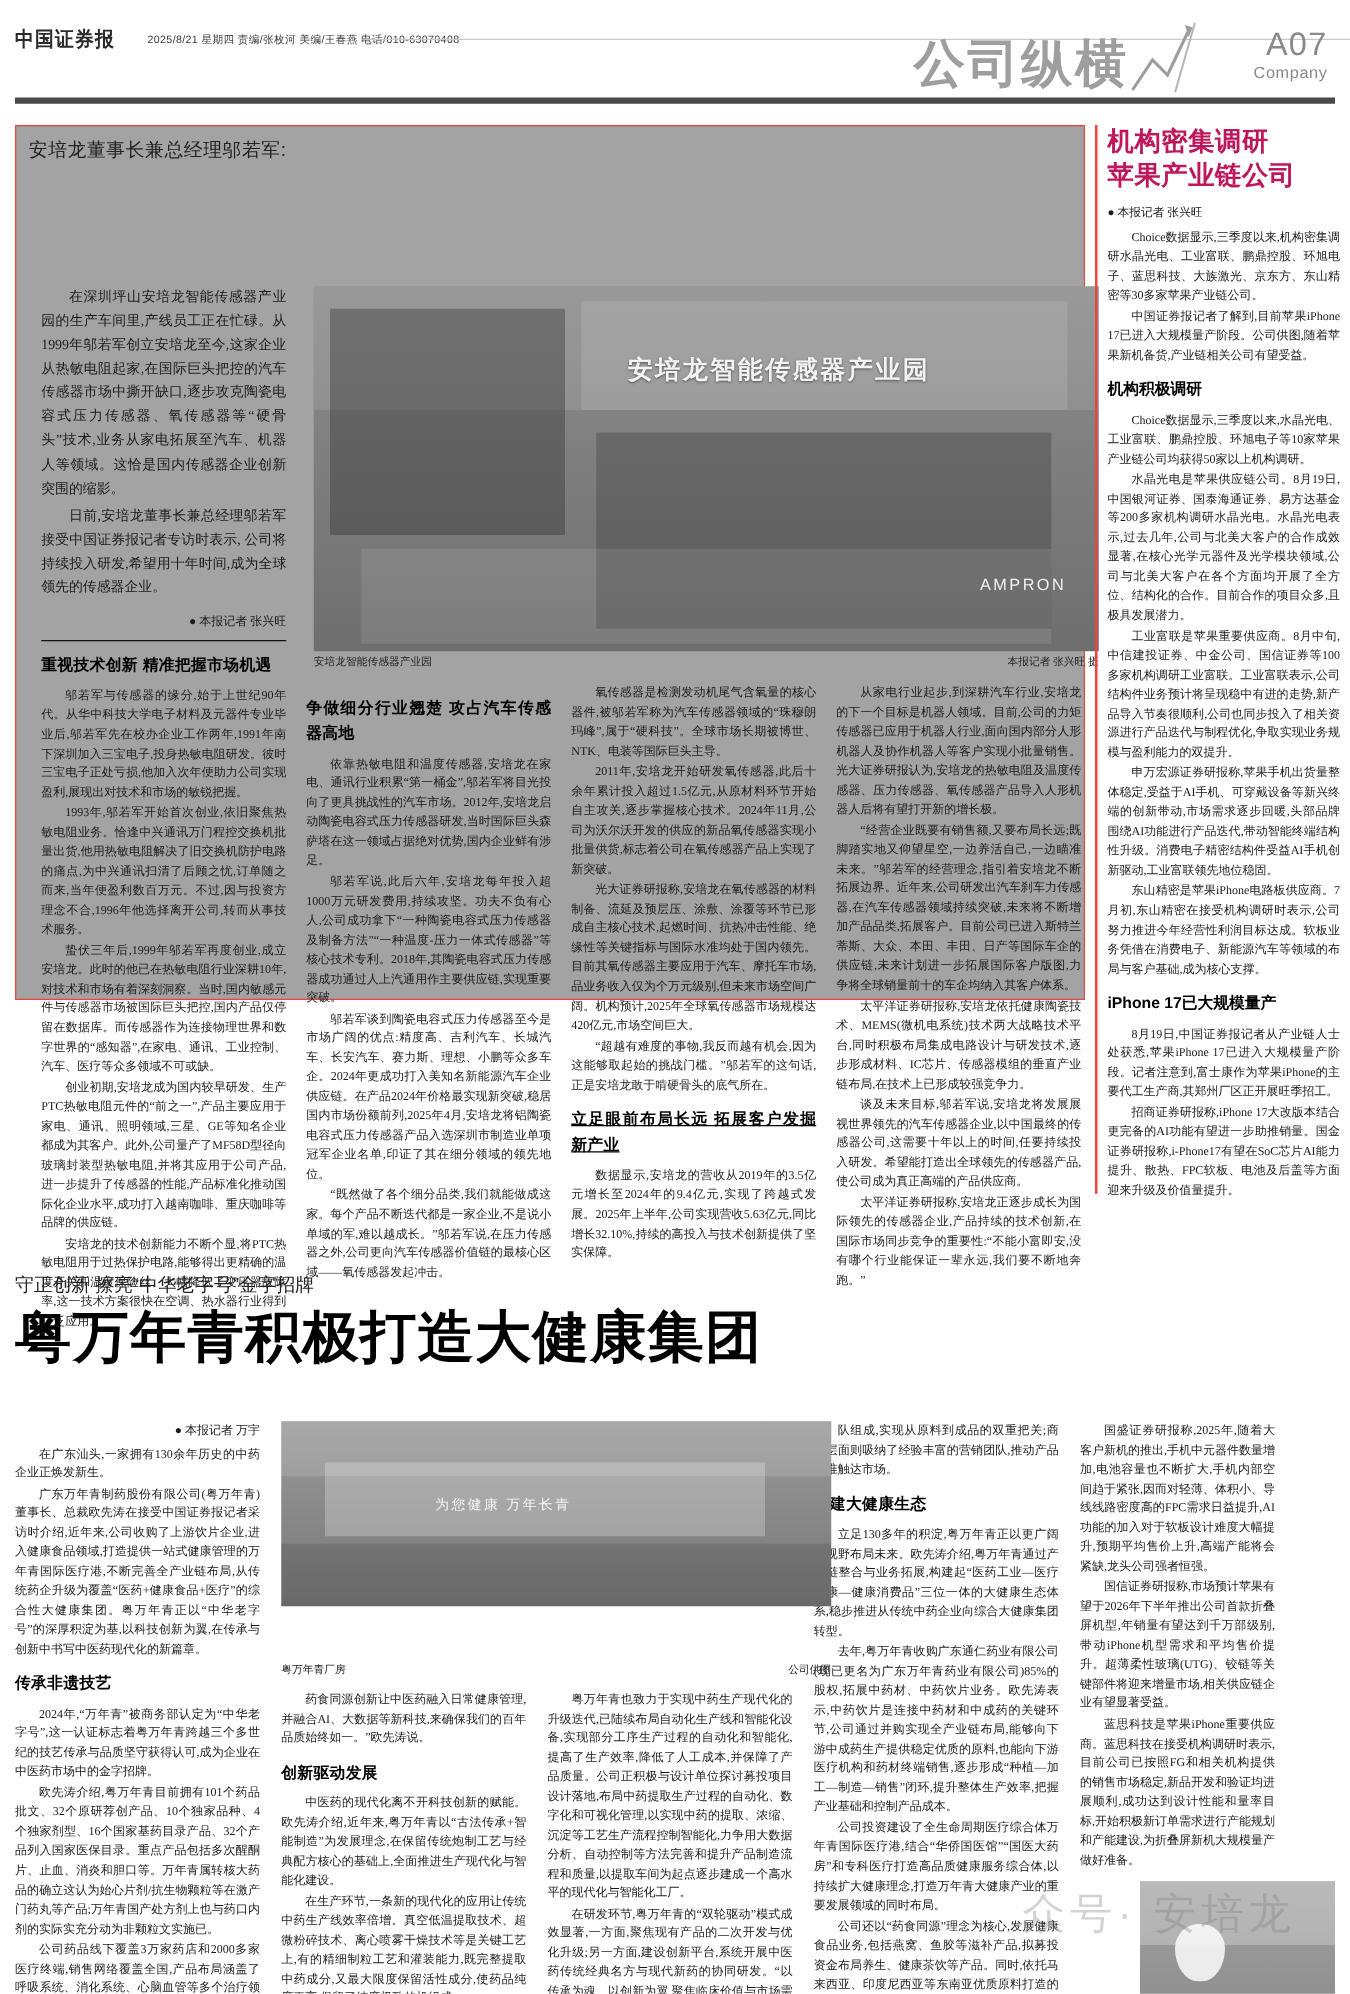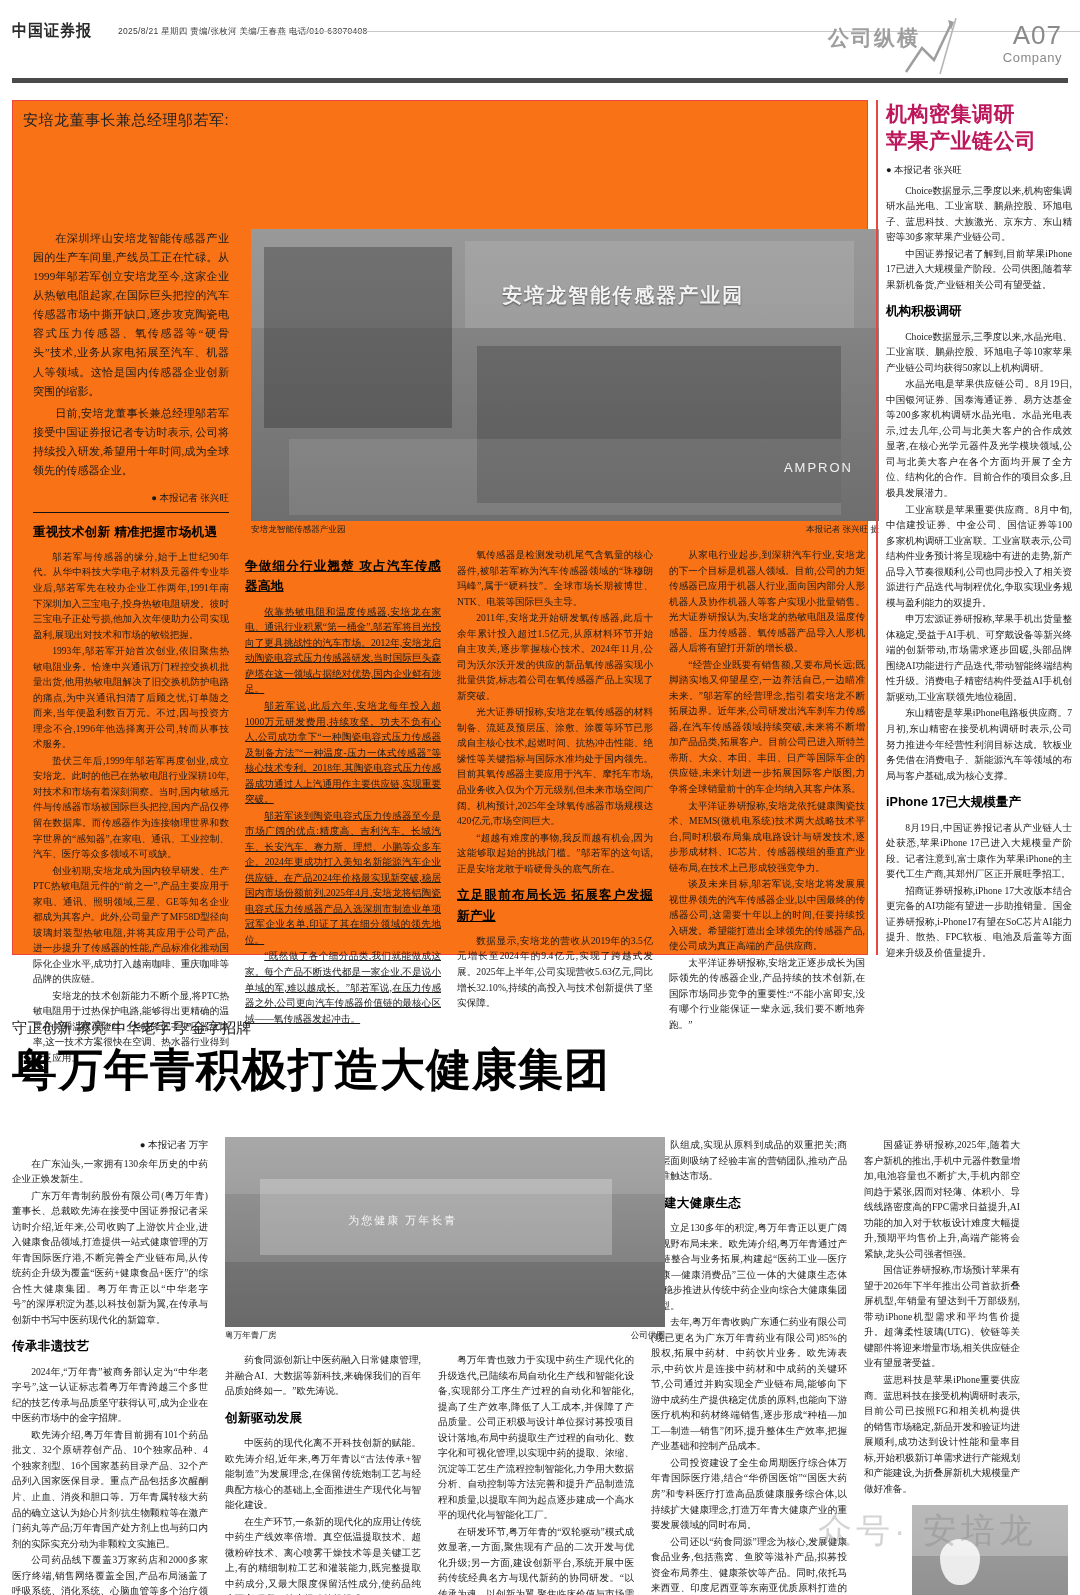--- a/index.html
+++ b/index.html
@@ -20,39 +20,39 @@
   }
   .mh-meta{
     position:absolute;left:118px;top:26px;
     font-size:8.5px;color:#3a3a3a;letter-spacing:.3px;
     font-family:"Liberation Sans",sans-serif;
   }
   .mh-rule{
     position:absolute;left:290px;top:31px;width:790px;height:1px;background:#c9c9c9;
   }
   .mh-section{
-    position:absolute;right:160px;top:24px;
-    font-family:"Liberation Sans",sans-serif;
-    font-size:21px;font-weight:bold;color:#9e9e9e;letter-spacing:2px;
+    position:absolute;right:177px;top:24px;
+    font-family:"Liberation Sans",sans-serif;
+    font-size:41px;font-weight:bold;color:#9e9e9e;letter-spacing:2px;
   }
   .mh-slash{
     position:absolute;right:122px;top:18px;width:54px;height:56px;
   }
   .mh-pagenum{
     position:absolute;right:18px;top:22px;text-align:right;
     font-family:"Liberation Sans",sans-serif;color:#8a8a8a;
   }
   .mh-pagenum .pn{font-size:26px;letter-spacing:1px;line-height:1;}
   .mh-pagenum .pl{font-size:13px;letter-spacing:.5px;margin-top:2px;}
   .mh-bar{position:absolute;left:12px;top:78px;width:1056px;height:5px;background:#4a4a4a;}
 
   
   .art1{
-    position:absolute;left:12px;top:100px;width:856px;height:855px;
-    border:1.5px solid #e8463f;box-sizing:border-box;background:#f97316;
+    position:absolute;left:12px;top:100px;width:856px;height:700px;
+    border:1.5px solid #e8463f;box-sizing:border-box;background:#a3a3a3;
   }
   .art1-inner{position:absolute;inset:10px;}
   .kicker{
     font-family:"Liberation Sans",sans-serif;
     font-size:15px;color:#222;letter-spacing:.5px;
   }
   .headline1{
     font-family:"Liberation Sans",sans-serif;
     font-weight:bold;font-size:45px;letter-spacing:1px;color:#000;
     margin-top:9px;line-height:1.05;
@@ -107,21 +107,21 @@
 
   
   .art2{position:absolute;left:12px;top:1019px;width:1056px;height:625px;}
   .kicker2{font-family:"Liberation Sans",sans-serif;font-size:15px;color:#222;}
   .headline2{
     font-family:"Liberation Sans",sans-serif;font-weight:bold;
     font-size:45px;letter-spacing:1px;color:#000;margin-top:8px;line-height:1.05;
   }
   .art2-body{position:absolute;left:0;top:118px;width:1056px;bottom:0;}
   .photo2{
-    position:absolute;left:213px;top:0;width:440px;height:190px;
+    position:absolute;left:213px;top:0;width:440px;height:148px;
     background:linear-gradient(#9a9a9a,#777);overflow:hidden;
   }
   .cap-row2{
     position:absolute;left:213px;top:193px;width:440px;
     display:flex;justify-content:space-between;font-size:8.6px;color:#222;
   }
   .photo3{
     position:absolute;left:900px;top:368px;width:156px;height:198px;
     background:linear-gradient(#a2a2a2,#7b7b7b);overflow:hidden;
   }
@@ -208,21 +208,21 @@
           <div class="byline">● 本报记者  张兴旺</div>
           <div class="rule-thin"></div>
           <div class="subhead-wide">重视技术创新  精准把握市场机遇</div>
           <p>邬若军与传感器的缘分,始于上世纪90年代。从华中科技大学电子材料及元器件专业毕业后,邬若军先在校办企业工作两年,1991年南下深圳加入三宝电子,投身热敏电阻研发。彼时三宝电子正处亏损,他加入次年便助力公司实现盈利,展现出对技术和市场的敏锐把握。</p>
           <p>1993年,邬若军开始首次创业,依旧聚焦热敏电阻业务。恰逢中兴通讯万门程控交换机批量出货,他用热敏电阻解决了旧交换机防护电路的痛点,为中兴通讯扫清了后顾之忧,订单随之而来,当年便盈利数百万元。不过,因与投资方理念不合,1996年他选择离开公司,转而从事技术服务。</p>
           <p>蛰伏三年后,1999年邬若军再度创业,成立安培龙。此时的他已在热敏电阻行业深耕10年,对技术和市场有着深刻洞察。当时,国内敏感元件与传感器市场被国际巨头把控,国内产品仅停留在数据库。而传感器作为连接物理世界和数字世界的“感知器”,在家电、通讯、工业控制、汽车、医疗等众多领域不可或缺。</p>
           <p>创业初期,安培龙成为国内较早研发、生产PTC热敏电阻元件的“前之一”,产品主要应用于家电、通讯、照明领域,三星、GE等知名企业都成为其客户。此外,公司量产了MF58D型径向玻璃封装型热敏电阻,并将其应用于公司产品,进一步提升了传感器的性能,产品标准化推动国际化企业水平,成功打入越南咖啡、重庆咖啡等品牌的供应链。</p>
           <p>安培龙的技术创新能力不断个显,将PTC热敏电阻用于过热保护电路,能够得出更精确的温度开关和温度保险丝。大幅降低了变压器故障率,这一技术方案很快在空调、热水器行业得到广泛应用。</p>
         </div>
 
-        <div class="col" style="width:196px;margin-right:16px;padding-top:318px;text-decoration:underline;">
+        <div class="col" style="width:196px;margin-right:16px;padding-top:318px;">
           <div class="subhead-wide">争做细分行业翘楚  攻占汽车传感器高地</div>
           <p>依靠热敏电阻和温度传感器,安培龙在家电、通讯行业积累“第一桶金”,邬若军将目光投向了更具挑战性的汽车市场。2012年,安培龙启动陶瓷电容式压力传感器研发,当时国际巨头森萨塔在这一领域占据绝对优势,国内企业鲜有涉足。</p>
           <p>邬若军说,此后六年,安培龙每年投入超1000万元研发费用,持续攻坚。功夫不负有心人,公司成功拿下“一种陶瓷电容式压力传感器及制备方法”“一种温度-压力一体式传感器”等核心技术专利。2018年,其陶瓷电容式压力传感器成功通过人上汽通用作主要供应链,实现重要突破。</p>
           <p>邬若军谈到陶瓷电容式压力传感器至今是市场广阔的优点:精度高、吉利汽车、长城汽车、长安汽车、赛力斯、理想、小鹏等众多车企。2024年更成功打入美知名新能源汽车企业供应链。在产品2024年价格最实现新突破,稳居国内市场份额前列,2025年4月,安培龙将铝陶瓷电容式压力传感器产品入选深圳市制造业单项冠军企业名单,印证了其在细分领域的领先地位。</p>
           <p>“既然做了各个细分品类,我们就能做成这家。每个产品不断迭代都是一家企业,不是说小单域的军,难以越成长。”邬若军说,在压力传感器之外,公司更向汽车传感器价值链的最核心区域——氧传感器发起冲击。</p>
         </div>
 
         <div class="col" style="width:196px;margin-right:16px;padding-top:318px;">
           <p>氧传感器是检测发动机尾气含氧量的核心器件,被邬若军称为汽车传感器领域的“珠穆朗玛峰”,属于“硬科技”。全球市场长期被博世、NTK、电装等国际巨头主导。</p>
           <p>2011年,安培龙开始研发氧传感器,此后十余年累计投入超过1.5亿元,从原材料环节开始自主攻关,逐步掌握核心技术。2024年11月,公司为沃尔沃开发的供应的新品氧传感器实现小批量供货,标志着公司在氧传感器产品上实现了新突破。</p>

